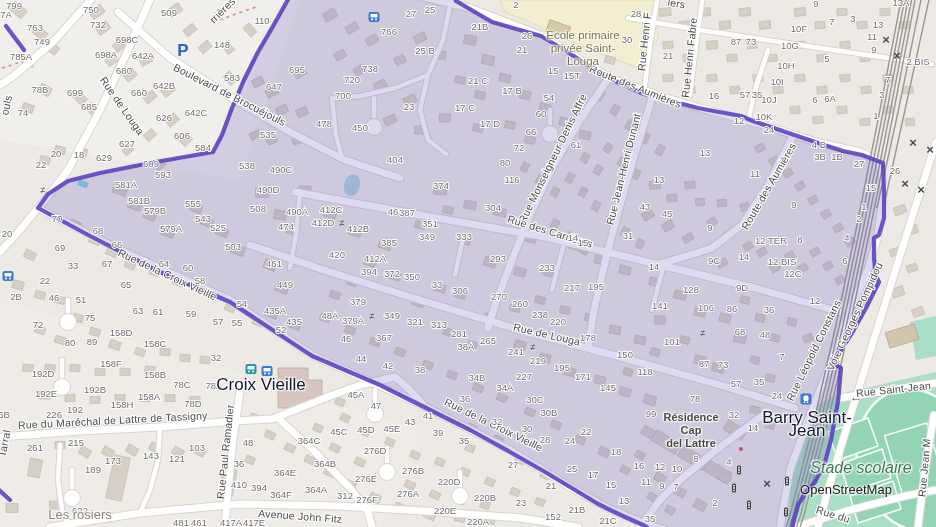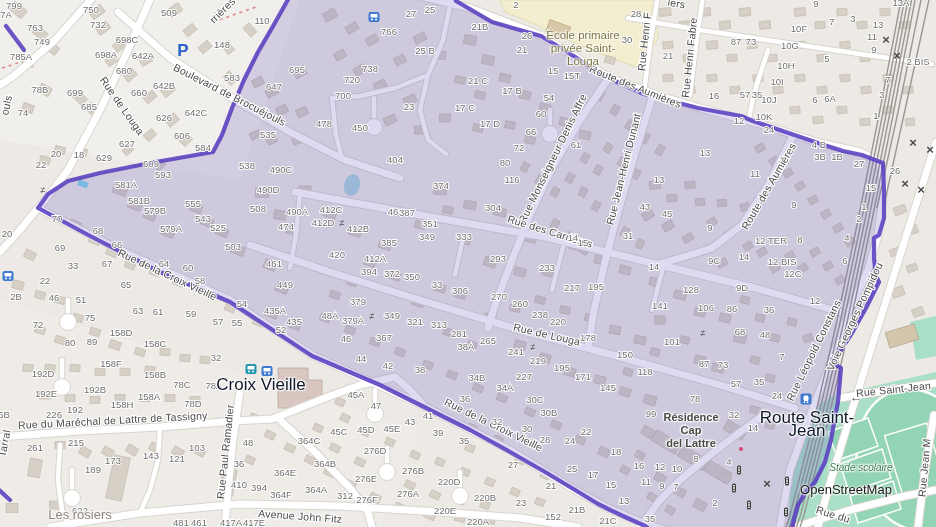--- a/index.html
+++ b/index.html
@@ -5,21 +5,21 @@
   html,body{margin:0;padding:0;background:#fff;}
   .stage{position:relative;width:936px;height:527px;overflow:hidden;
          font-family:"Liberation Sans",sans-serif;background:#edeae6;}
   .stage svg{position:absolute;left:0;top:0;}
   .poi{position:absolute;transform:translate(-50%,-50%);text-align:center;white-space:nowrap;
        pointer-events:none;line-height:13px;
        text-shadow:0 0 2px #fff,0 0 2px #fff,0 0 3px #fff,1px 1px 2px #fff,-1px -1px 2px #fff;}
   .poi-school{color:#7d7540;font-size:11.5px;margin-top:21px;}
   .poi-transit{color:#0f172a;font-size:17px;}
   .poi-residence{color:#4a4a45;font-size:11px;font-weight:bold;}
-  .poi-stade{color:#3c7a4e;font-size:10px;font-style:italic;}
+  .poi-stade{color:#3c7a4e;font-size:16px;font-style:italic;}
   .poi-rosiers{color:#8d8579;font-size:13px;}
   .attrib{position:absolute;transform:translate(-50%,-50%);font-size:13px;font-weight:500;color:#181818;
           pointer-events:auto;cursor:pointer;text-decoration:none;
           text-shadow:0 0 2px #fff,0 0 3px #fff,1px 1px 2px #fff;}
 </style>
 </head>
 <body>
 
 <div class="stage">
   <svg id="map-svg" width="936" height="527" viewBox="0 0 936 527" xmlns="http://www.w3.org/2000/svg">
@@ -923,21 +923,21 @@
 
   <div class="poi poi-school" style="left:583px;top:27px">
     <div>École primaire</div>
       <div>privée Saint-</div>
       <div>Louga</div>
   </div>
   <div class="poi poi-transit" style="left:261px;top:384px">
     <div>Croix Vieille</div>
   </div>
   <div class="poi poi-transit" style="left:807px;top:424px">
-    <div>Route Saint-</div>
+    <div>Barry Saint-</div>
       <div>Jean</div>
   </div>
   <div class="poi poi-residence" style="left:691px;top:430px">
     <div>Résidence</div>
       <div>Cap</div>
       <div>del Lattre</div>
   </div>
   <div class="poi poi-stade" style="left:861px;top:467px">
     <div>Stade scolaire</div>
   </div>

